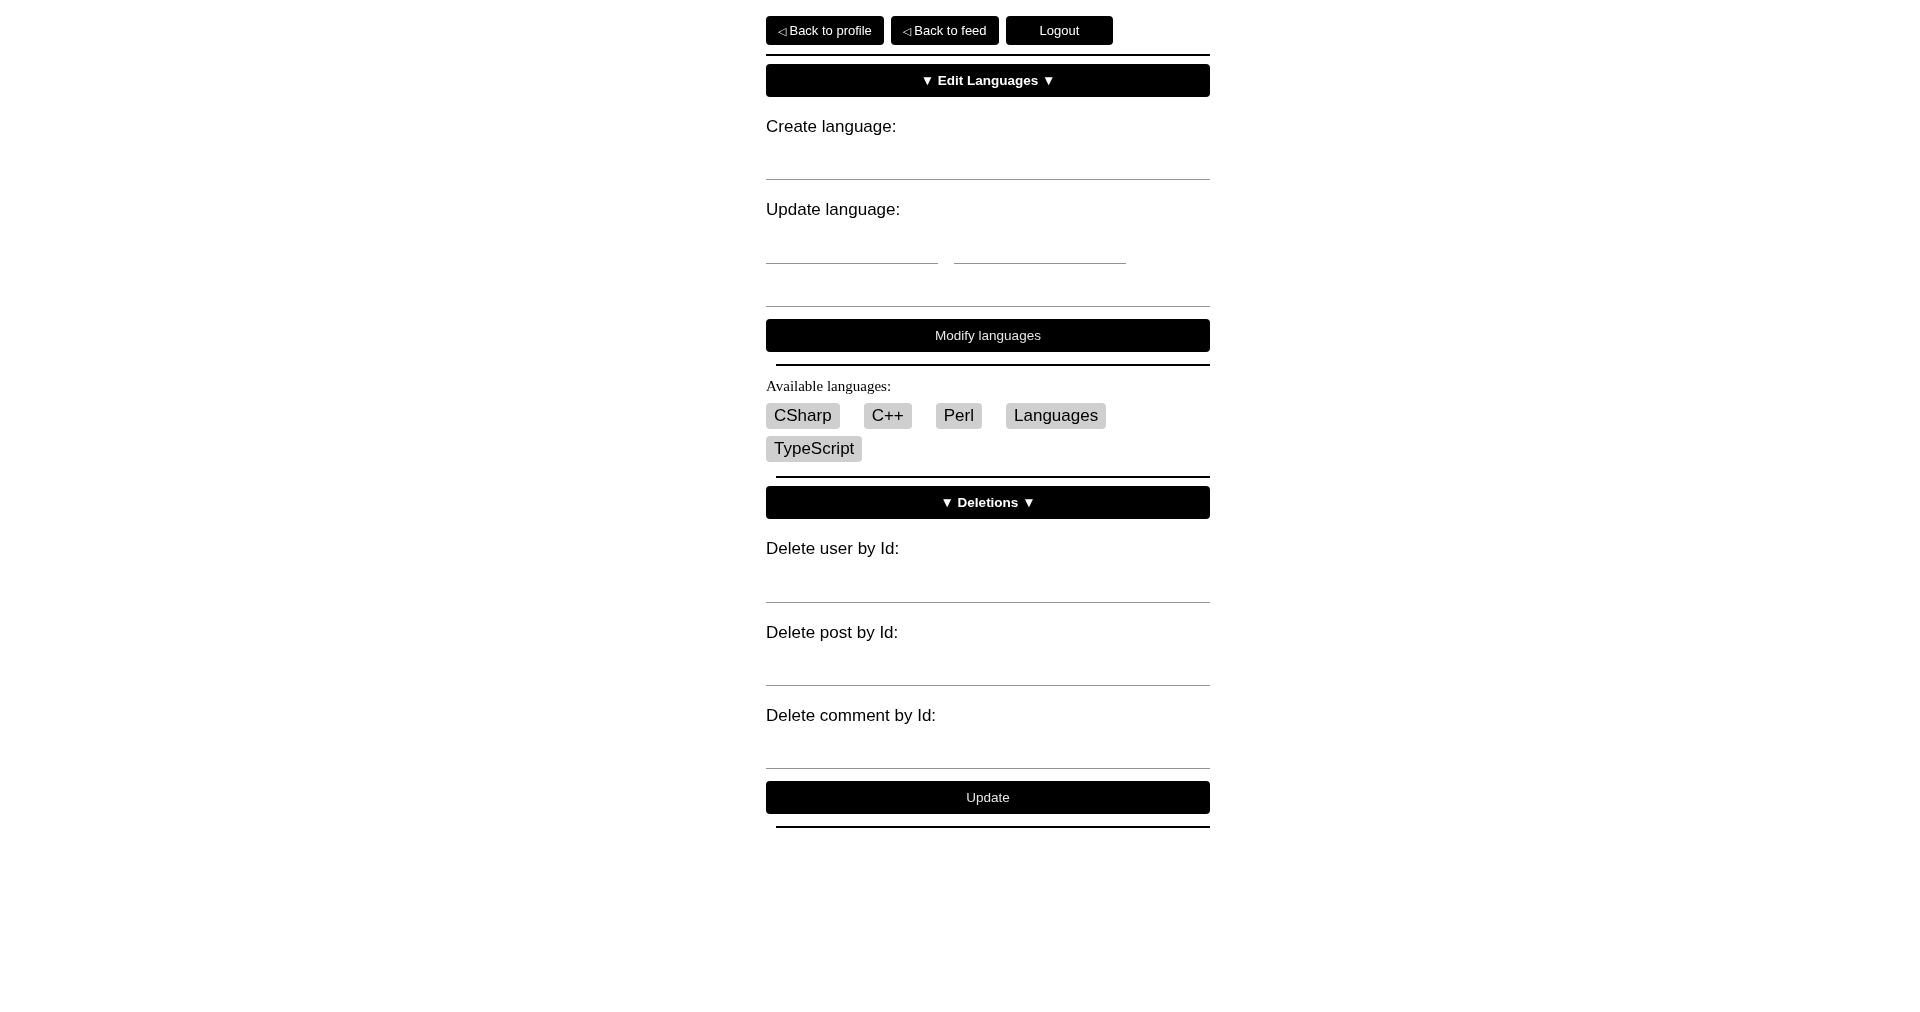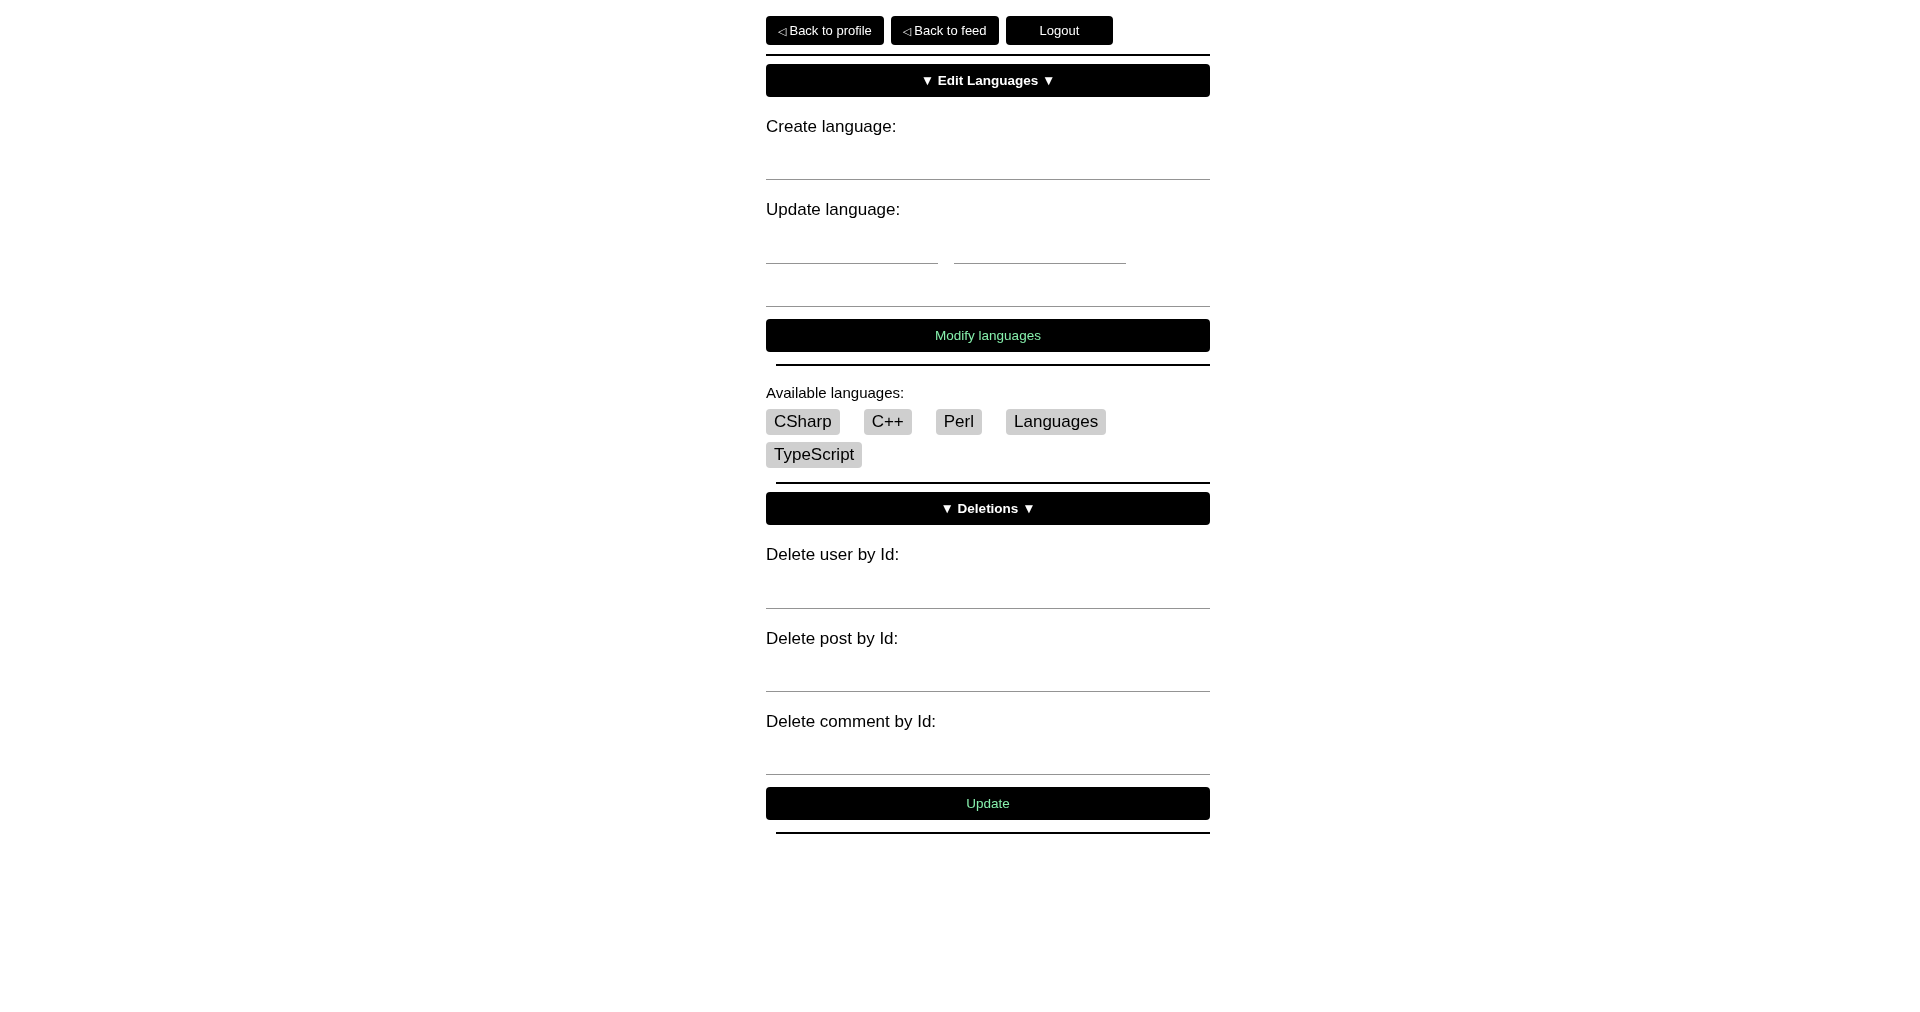--- a/index.html
+++ b/index.html
@@ -76,21 +76,21 @@
     font-weight: bold;
     padding: 9px 0;
     margin-top: 8px;
     cursor: pointer;
   }
 
   .wide-btn {
     display: block;
     width: 444px;
     background: #000;
-    color: #86efac;
+    color: #e5e5e5;
     border: none;
     border-radius: 4px;
     font-size: 13.5px;
     padding: 9px 6px;
     cursor: pointer;
     text-align: center;
   }
 
   .field-label {
     font-size: 17px;
@@ -122,21 +122,22 @@
 
   .row-two .line-input {
     width: 172px;
     margin-top: 0;
   }
   .spacer-12 { height: 12px; }
 
   .avail-label {
     font-size: 15px;
     color: #000;
-    margin-top: 18px;
+    margin-top: 12px;
+    font-family: Liberation Serif, serif;
   }
 
   .chips {
     margin-top: 8px;
     width: 444px;
     display: flex;
     flex-wrap: wrap;
     gap: 7px 24px;
   }
 

